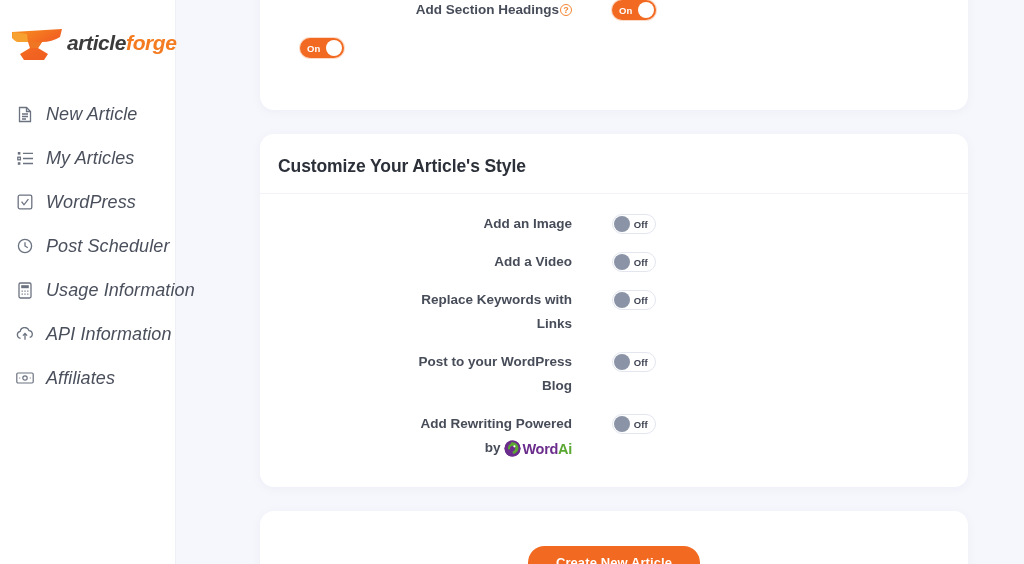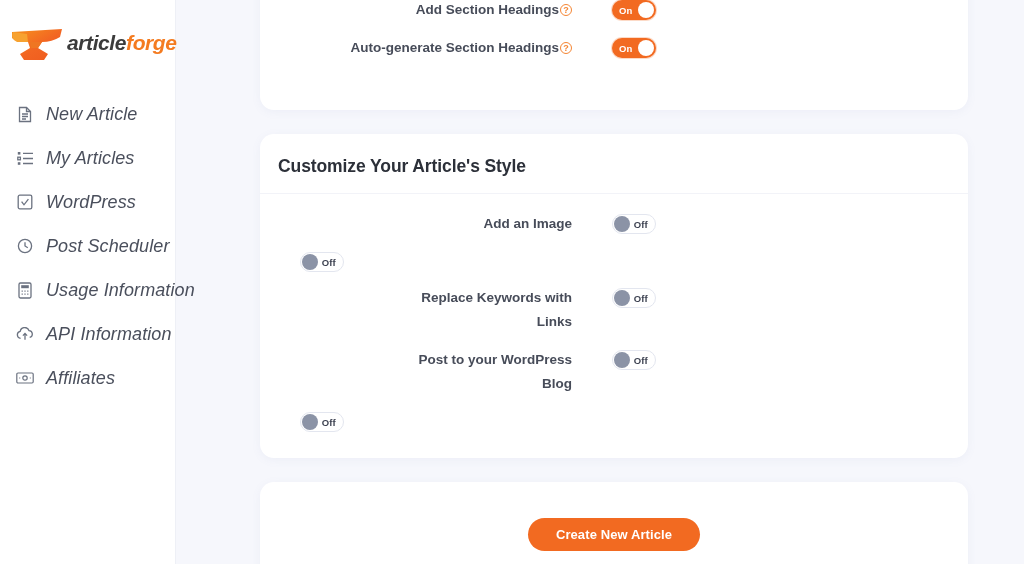--- a/index.html
+++ b/index.html
@@ -375,24 +375,20 @@
           </div>
           <div class="opt-control">
             <div class="toggle on">
               <span class="t-text">On</span>
               <span class="knob"></span>
             </div>
           </div>
         </div>
 
         <div class="opt-row">
-          <div class="opt-label">
-            <span class="lbl-inner">Auto-generate Section</span>
-            <span>Headings</span><span class="help-icon">?</span>
-          </div>
           <div class="opt-control">
             <div class="toggle on">
               <span class="t-text">On</span>
               <span class="knob"></span>
             </div>
           </div>
         </div>
 
       </div>
     </section>
@@ -407,20 +403,21 @@
           <div class="opt-label">Add an Image</div>
           <div class="opt-control">
             <div class="toggle off">
               <span class="knob"></span>
               <span class="t-text">Off</span>
             </div>
           </div>
         </div>
 
         <div class="opt-row">
+          <div class="opt-label">Add a Video</div>
           <div class="opt-control">
             <div class="toggle off">
               <span class="knob"></span>
               <span class="t-text">Off</span>
             </div>
           </div>
         </div>
 
         <div class="opt-row">
           <div class="opt-label">
@@ -442,20 +439,32 @@
           </div>
           <div class="opt-control">
             <div class="toggle off">
               <span class="knob"></span>
               <span class="t-text">Off</span>
             </div>
           </div>
         </div>
 
         <div class="opt-row">
+          <div class="opt-label">
+            <span>Add Rewriting Powered</span><br>
+            <span>by</span><span class="wordai">
+                <svg width="17" height="17" viewBox="0 0 17 17">
+                  <circle cx="8.5" cy="8.5" r="8" fill="#6b2d8c"></circle>
+                  <path d="M8.5 0.5a8 8 0 0 0 0 16 8 8 0 0 0 0-16z" fill="#6b2d8c"></path>
+                  <path d="M7 2.4c3.4-.6 6.4 1.4 7.2 4.2.8 2.9-.8 5.9-3.6 7-1.2.5-2 .1-2-1 0-.8.5-1.3 1.3-1.9 1-.8 1.5-1.8 1.2-2.9-.3-1.2-1.5-2-2.9-1.8-1.3.2-2.2 1.2-2.2 2.4 0 .6-.4 1-1 1s-1-.4-1-1c0-2.4 1.6-4.5 3-5z" fill="#5aa832"></path>
+                  <circle cx="10.4" cy="6.3" r="1.1" fill="#ffffff"></circle>
+                </svg>
+                <span class="wordai-text"><span class="w1">Word</span><span class="w2">Ai</span></span>
+              </span>
+          </div>
           <div class="opt-control">
             <div class="toggle off">
               <span class="knob"></span>
               <span class="t-text">Off</span>
             </div>
           </div>
         </div>
 
       </div>
     </section>

